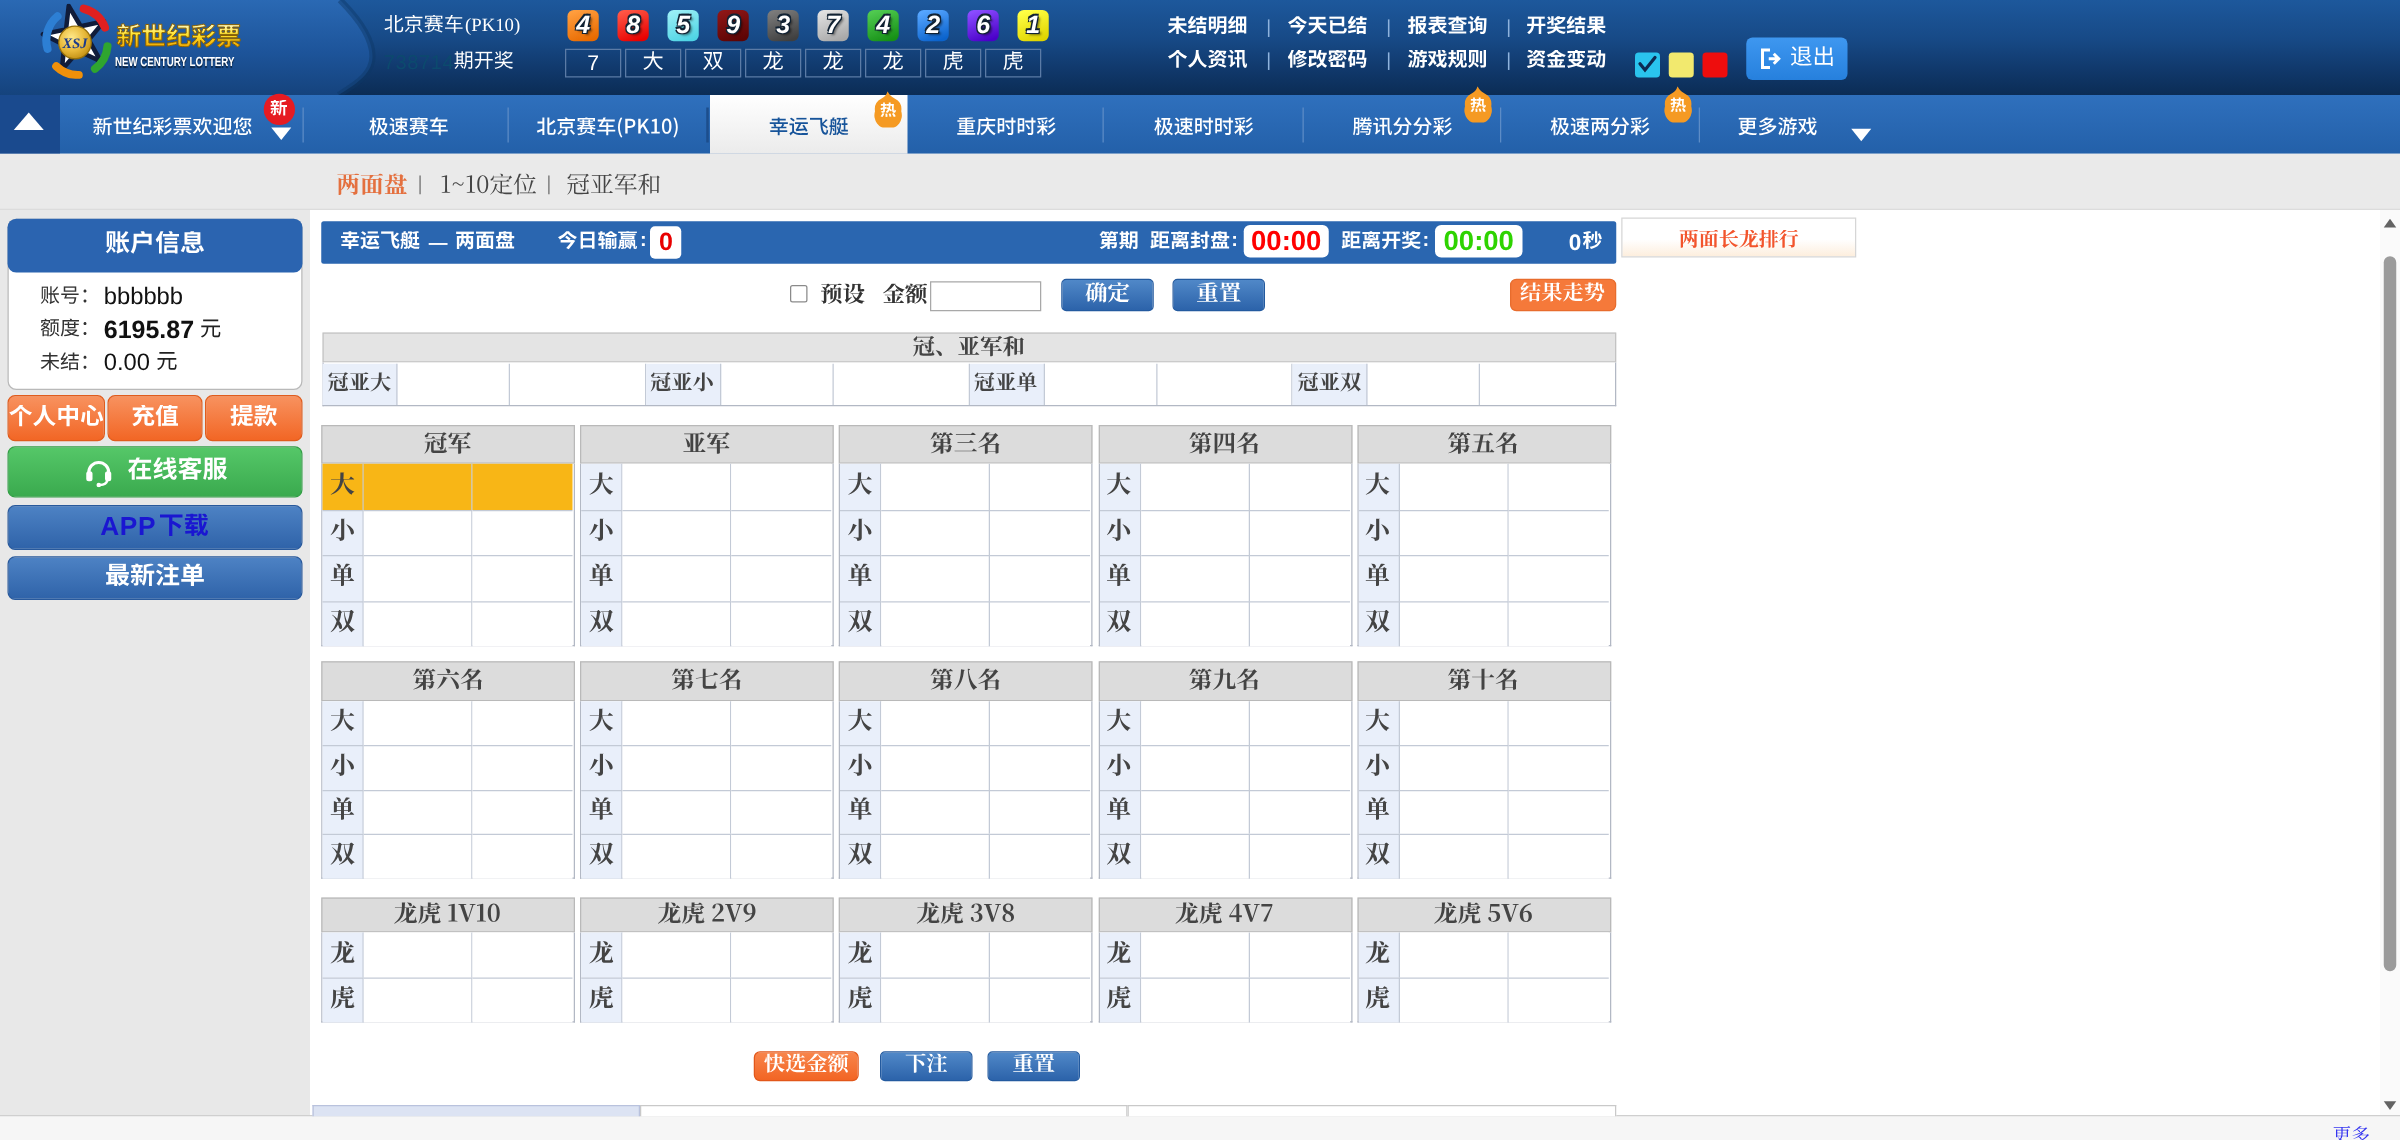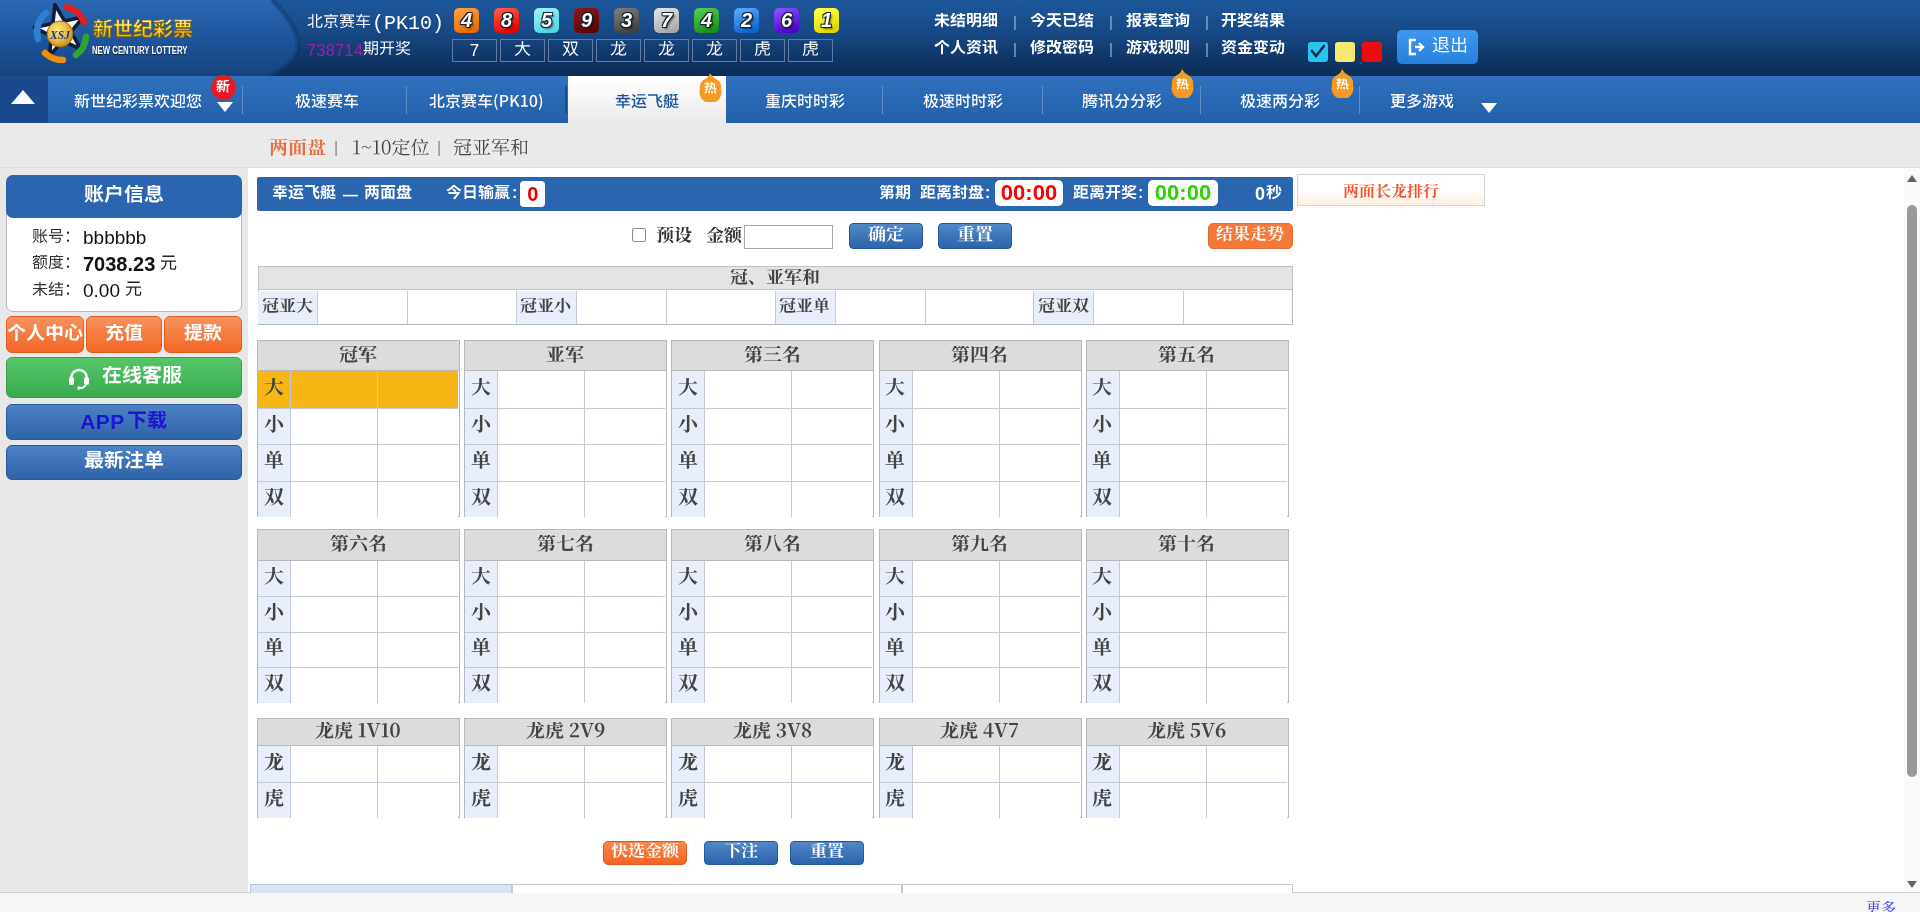--- a/index.html
+++ b/index.html
@@ -132,23 +132,23 @@
         <stop offset="1" stop-color="#efa800"></stop>
       </linearGradient>
     </defs>
 <path d="M2.3 11.5C1.9 12.6 1.3 13.7 0.5 14.5C1 14.8 1.7 15.3 2.1 15.6C2.9 14.7 3.6 13.3 4.1 12ZM7.1 12.2C7.6 13.1 8.3 14.4 8.6 15.2L10.3 14.2C10 14.9 9.7 15.5 9.4 16.1C9.9 16.4 10.8 17.1 11.2 17.5C12.9 15 13.2 10.9 13.2 8V7.8H15.2V17.7H17.5V7.8H19.4V5.6H13.2V2.5C15.2 2.1 17.2 1.6 18.9 1L17 -0.8C15.6 -0.1 13.2 0.5 11 0.9V8C11 9.9 10.9 12.2 10.3 14.2C9.9 13.4 9.3 12.2 8.6 11.3ZM4 2.9H7C6.8 3.7 6.5 4.7 6.2 5.5H3.8L4.8 5.2C4.7 4.6 4.4 3.6 4 2.9ZM3.9 -0.6C4.1 -0.1 4.3 0.5 4.5 1H1.1V2.9H3.8L2.1 3.3C2.4 4 2.6 4.8 2.7 5.5H0.8V7.4H4.6V9H0.9V11H4.6V15.2C4.6 15.4 4.5 15.5 4.3 15.5C4.1 15.5 3.4 15.5 2.8 15.5C3.1 16 3.4 16.9 3.5 17.4C4.6 17.4 5.4 17.4 6 17.1C6.6 16.8 6.7 16.2 6.7 15.3V11H10.1V9H6.7V7.4H10.4V5.5H8.3C8.6 4.8 8.9 4 9.2 3.3L7.5 2.9H10.1V1H6.9C6.7 0.3 6.3 -0.5 6 -1.1Z M28.8 -0.8V3.8H26.1V-0.4H23.6V3.8H20.9V6.1H23.6V16.7H38.6V14.4H26.1V6.1H28.8V12.1H36.5V6.1H39.1V3.8H36.5V-0.6H34V3.8H31.2V-0.8ZM34 6.1V9.9H31.2V6.1Z M40.6 14.5 41 16.9C43.1 16.5 45.9 15.9 48.6 15.4L48.4 13.2C45.6 13.8 42.6 14.3 40.6 14.5ZM41.2 7.7C41.5 7.5 42.1 7.4 44.1 7.2C43.4 8.1 42.7 8.8 42.4 9.1C41.6 9.8 41.1 10.2 40.5 10.3C40.8 11 41.2 12.1 41.3 12.6C41.9 12.3 42.8 12.1 48.4 11.2C48.3 10.7 48.3 9.8 48.3 9.2L44.9 9.6C46.4 8.1 47.9 6.3 49.2 4.5L47.1 3.1C46.7 3.8 46.3 4.4 45.8 5.1L43.7 5.2C44.9 3.7 46.1 1.8 47.1 -0L44.7 -1.1C43.8 1.3 42.2 3.7 41.7 4.3C41.2 4.9 40.8 5.3 40.4 5.4C40.7 6.1 41 7.2 41.2 7.7ZM49.1 0.1V2.5H55.9V6.5H49.4V14C49.4 16.6 50.2 17.3 52.7 17.3C53.3 17.3 55.6 17.3 56.2 17.3C58.5 17.3 59.2 16.3 59.5 12.9C58.8 12.7 57.8 12.3 57.2 11.9C57.1 14.5 57 15 56 15C55.4 15 53.5 15 53 15C52 15 51.9 14.9 51.9 14V8.8H55.9V9.8H58.4V0.1Z M70.2 -0.8C67.8 -0.1 64 0.4 60.6 0.7C60.9 1.2 61.2 2.1 61.2 2.6C64.7 2.4 68.7 1.9 71.7 1.2ZM61 3.9C61.7 4.8 62.5 6.1 62.7 7L64.6 6.1C64.3 5.2 63.5 4 62.8 3.1ZM64.6 3.1C65.2 4.1 65.7 5.3 65.9 6.2L67.8 5.5C67.6 4.7 67.1 3.5 66.5 2.6ZM76.8 4.8C75.7 6.4 73.5 8 71.7 8.9C72.3 9.4 73 10.2 73.4 10.7C75.5 9.5 77.6 7.8 79.1 5.8ZM77.2 10.4C75.9 12.7 73.2 14.6 70.5 15.7C71.2 16.3 71.9 17.1 72.3 17.8C75.2 16.3 77.9 14.2 79.6 11.3ZM65.2 6.4V8.2H61V10.3H64.5C63.4 12 61.8 13.6 60.3 14.5C60.8 15 61.5 16 61.8 16.6C62.9 15.7 64.2 14.4 65.2 13V17.7H67.5V12.2C68.5 13.1 69.4 14.2 69.8 15L71.4 13.4C70.8 12.5 69.7 11.3 68.6 10.3H71.3V8.2H67.5V6.4ZM76.4 -0.7C75.4 0.8 73.4 2.3 71.7 3.3L71.7 3.1L69.4 2.6C69 3.7 68.4 5.3 67.8 6.4L69.7 6.9C70.2 6 70.9 4.7 71.6 3.4C72.2 3.9 72.9 4.6 73.3 5.1C75.3 4 77.3 2.2 78.8 0.3Z M92.5 14.3C94.1 15.2 96.1 16.6 97 17.5L98.9 16.1C97.9 15.2 95.8 13.9 94.3 13.1ZM83.3 8.4V10.2H96.7V8.4ZM84.9 13.1C84 14.2 82.4 15.4 80.8 16.1C81.3 16.5 82.2 17.3 82.6 17.7C84.2 16.8 86 15.3 87.1 13.8ZM81 11V12.9H88.8V15.4C88.8 15.6 88.7 15.7 88.5 15.7C88.2 15.7 87.3 15.7 86.5 15.7C86.8 16.3 87.1 17.2 87.2 17.8C88.5 17.8 89.5 17.8 90.3 17.5C91 17.1 91.2 16.6 91.2 15.5V12.9H99.1V11ZM82.4 2.6V7.5H97.6V2.6H93.2V1.6H98.7V-0.3H81.2V1.6H86.6V2.6ZM88.8 1.6H90.9V2.6H88.8ZM84.6 4.3H86.6V5.8H84.6ZM88.8 4.3H90.9V5.8H88.8ZM93.2 4.3H95.3V5.8H93.2Z" transform="translate(2,3)" fill="url(#gold)" stroke="#8a6000" stroke-width="0.8"></path>
   </svg>
 <div class="a" style="left:92px;top:44px;color:#fff;font-size:10.5px;font-weight:bold;white-space:nowrap;transform:scaleX(0.74);transform-origin:left;text-shadow:0 1px 1px rgba(0,0,0,.6)">NEW CENTURY LOTTERY</div>
 <div class="a flex" style="left:307px;top:12px;color:#fff;font-size:17px">
     <svg class="t" width="65.0" height="19">
       <use href="#g0" fill="#fff"></use>
     </svg>
-    <span style="font-family:Liberation Mono, monospace;font-size:20px">(PK10)</span>
-  </div>
-<div class="a flex" style="left:307px;top:41px;color:#a21caf;font-size:17px">
+    <span style="font-family:Liberation Serif, serif;font-size:15px">(PK10)</span>
+  </div>
+<div class="a flex" style="left:307px;top:41px;color:#0c4a6e;font-size:17px">
     <span style="font-size:16px;letter-spacing:0.5px">738714</span>
     <svg class="t" width="49.0" height="19">
       <use href="#g1" fill="#fff"></use>
     </svg>
   </div>
 <div class="a" style="left:454px;top:8px;width:25px;height:25px;border-radius:5px;background:linear-gradient(160deg,#ff9d3d 10%,#e86a00 90%);color:#fff;font-weight:bold;font-style:italic;font-size:20px;text-align:center;line-height:25px;text-shadow:-1px -1px 0 #123,1px -1px 0 #123,-1px 1px 0 #123,1px 1px 0 #123,2px 2px 2px rgba(0,0,0,.5)">4</div>
 <div class="a" style="left:494px;top:8px;width:25px;height:25px;border-radius:5px;background:linear-gradient(160deg,#ff5544 10%,#e80000 90%);color:#fff;font-weight:bold;font-style:italic;font-size:20px;text-align:center;line-height:25px;text-shadow:-1px -1px 0 #123,1px -1px 0 #123,-1px 1px 0 #123,1px 1px 0 #123,2px 2px 2px rgba(0,0,0,.5)">8</div>
 <div class="a" style="left:534px;top:8px;width:25px;height:25px;border-radius:5px;background:linear-gradient(160deg,#98eef6 10%,#4fd4e4 90%);color:#fff;font-weight:bold;font-style:italic;font-size:20px;text-align:center;line-height:25px;text-shadow:-1px -1px 0 #123,1px -1px 0 #123,-1px 1px 0 #123,1px 1px 0 #123,2px 2px 2px rgba(0,0,0,.5)">5</div>
 <div class="a" style="left:574px;top:8px;width:25px;height:25px;border-radius:5px;background:linear-gradient(160deg,#8c1616 10%,#5c0404 90%);color:#fff;font-weight:bold;font-style:italic;font-size:20px;text-align:center;line-height:25px;text-shadow:-1px -1px 0 #123,1px -1px 0 #123,-1px 1px 0 #123,1px 1px 0 #123,2px 2px 2px rgba(0,0,0,.5)">9</div>
 <div class="a" style="left:614px;top:8px;width:25px;height:25px;border-radius:5px;background:linear-gradient(160deg,#7a7a7a 10%,#3f3f3f 90%);color:#fff;font-weight:bold;font-style:italic;font-size:20px;text-align:center;line-height:25px;text-shadow:-1px -1px 0 #123,1px -1px 0 #123,-1px 1px 0 #123,1px 1px 0 #123,2px 2px 2px rgba(0,0,0,.5)">3</div>
@@ -373,21 +373,21 @@
 <div class="a flex" style="left:32px;top:227px">
     <svg class="t" width="49.0" height="19">
       <use href="#g30" fill="#333"></use>
     </svg>
     <span style="font-size:19px;color:#111;font-weight:normal;margin-left:2px">bbbbbb</span>
   </div>
 <div class="a flex" style="left:32px;top:253px">
     <svg class="t" width="49.0" height="19">
       <use href="#g32" fill="#333"></use>
     </svg>
-    <span style="font-size:20px;color:#111;font-weight:bold;margin-left:2px">7038.23</span>
+    <span style="font-size:20px;color:#111;font-weight:bold;margin-left:2px">6195.87</span>
     <span style="width:5px"></span>
     <svg class="t" width="18.0" height="20">
       <use href="#g31" fill="#222"></use>
     </svg>
   </div>
 <div class="a flex" style="left:32px;top:280px">
     <svg class="t" width="49.0" height="19">
       <use href="#g33" fill="#333"></use>
     </svg>
     <span style="font-size:19px;color:#111;font-weight:normal;margin-left:2px">0.00</span>

